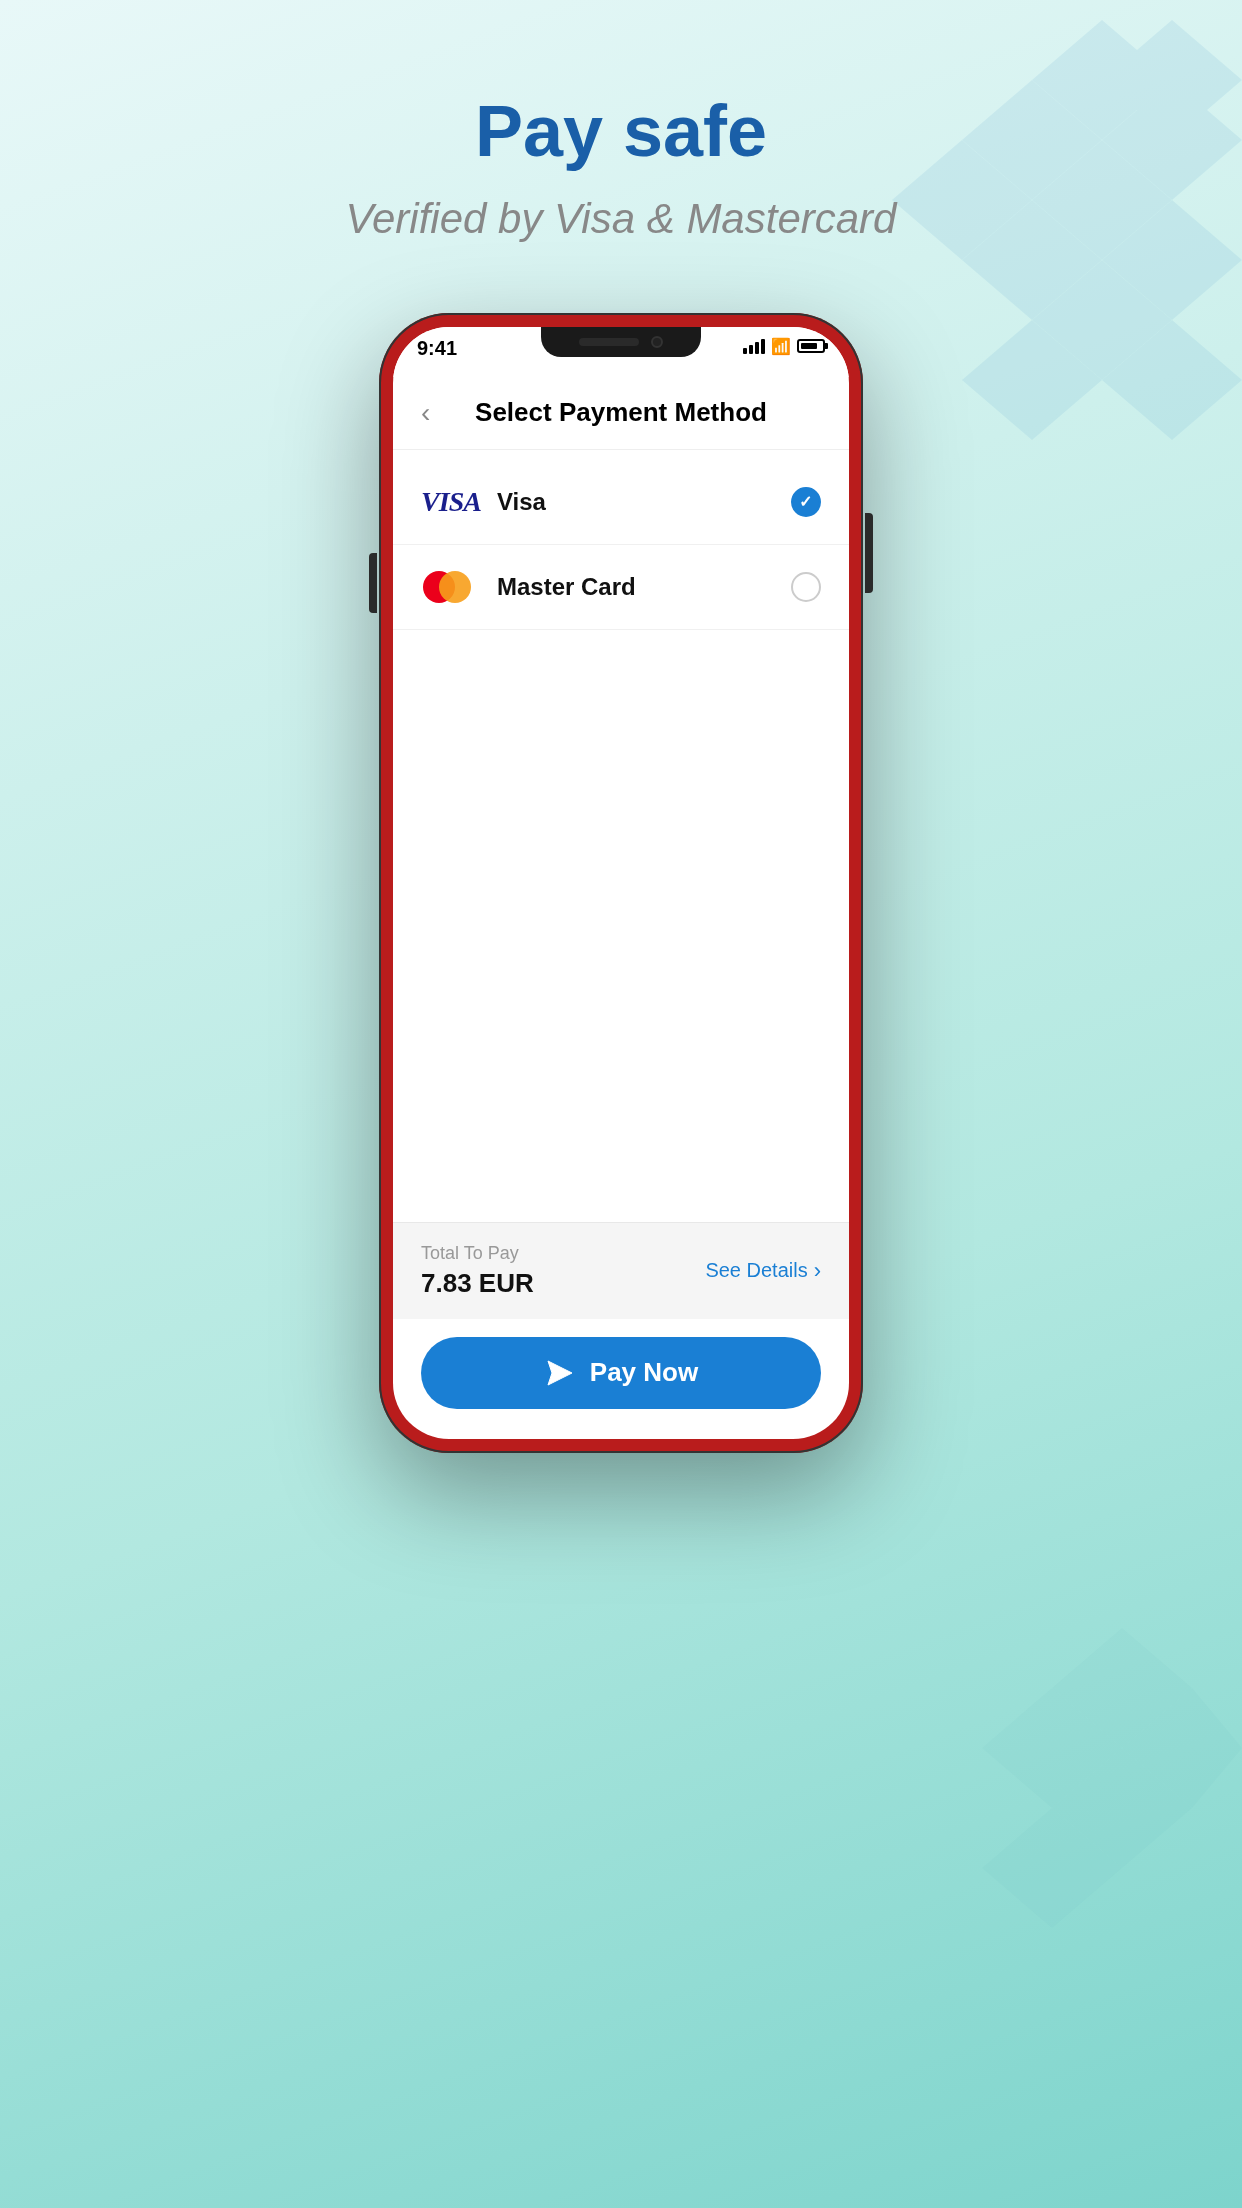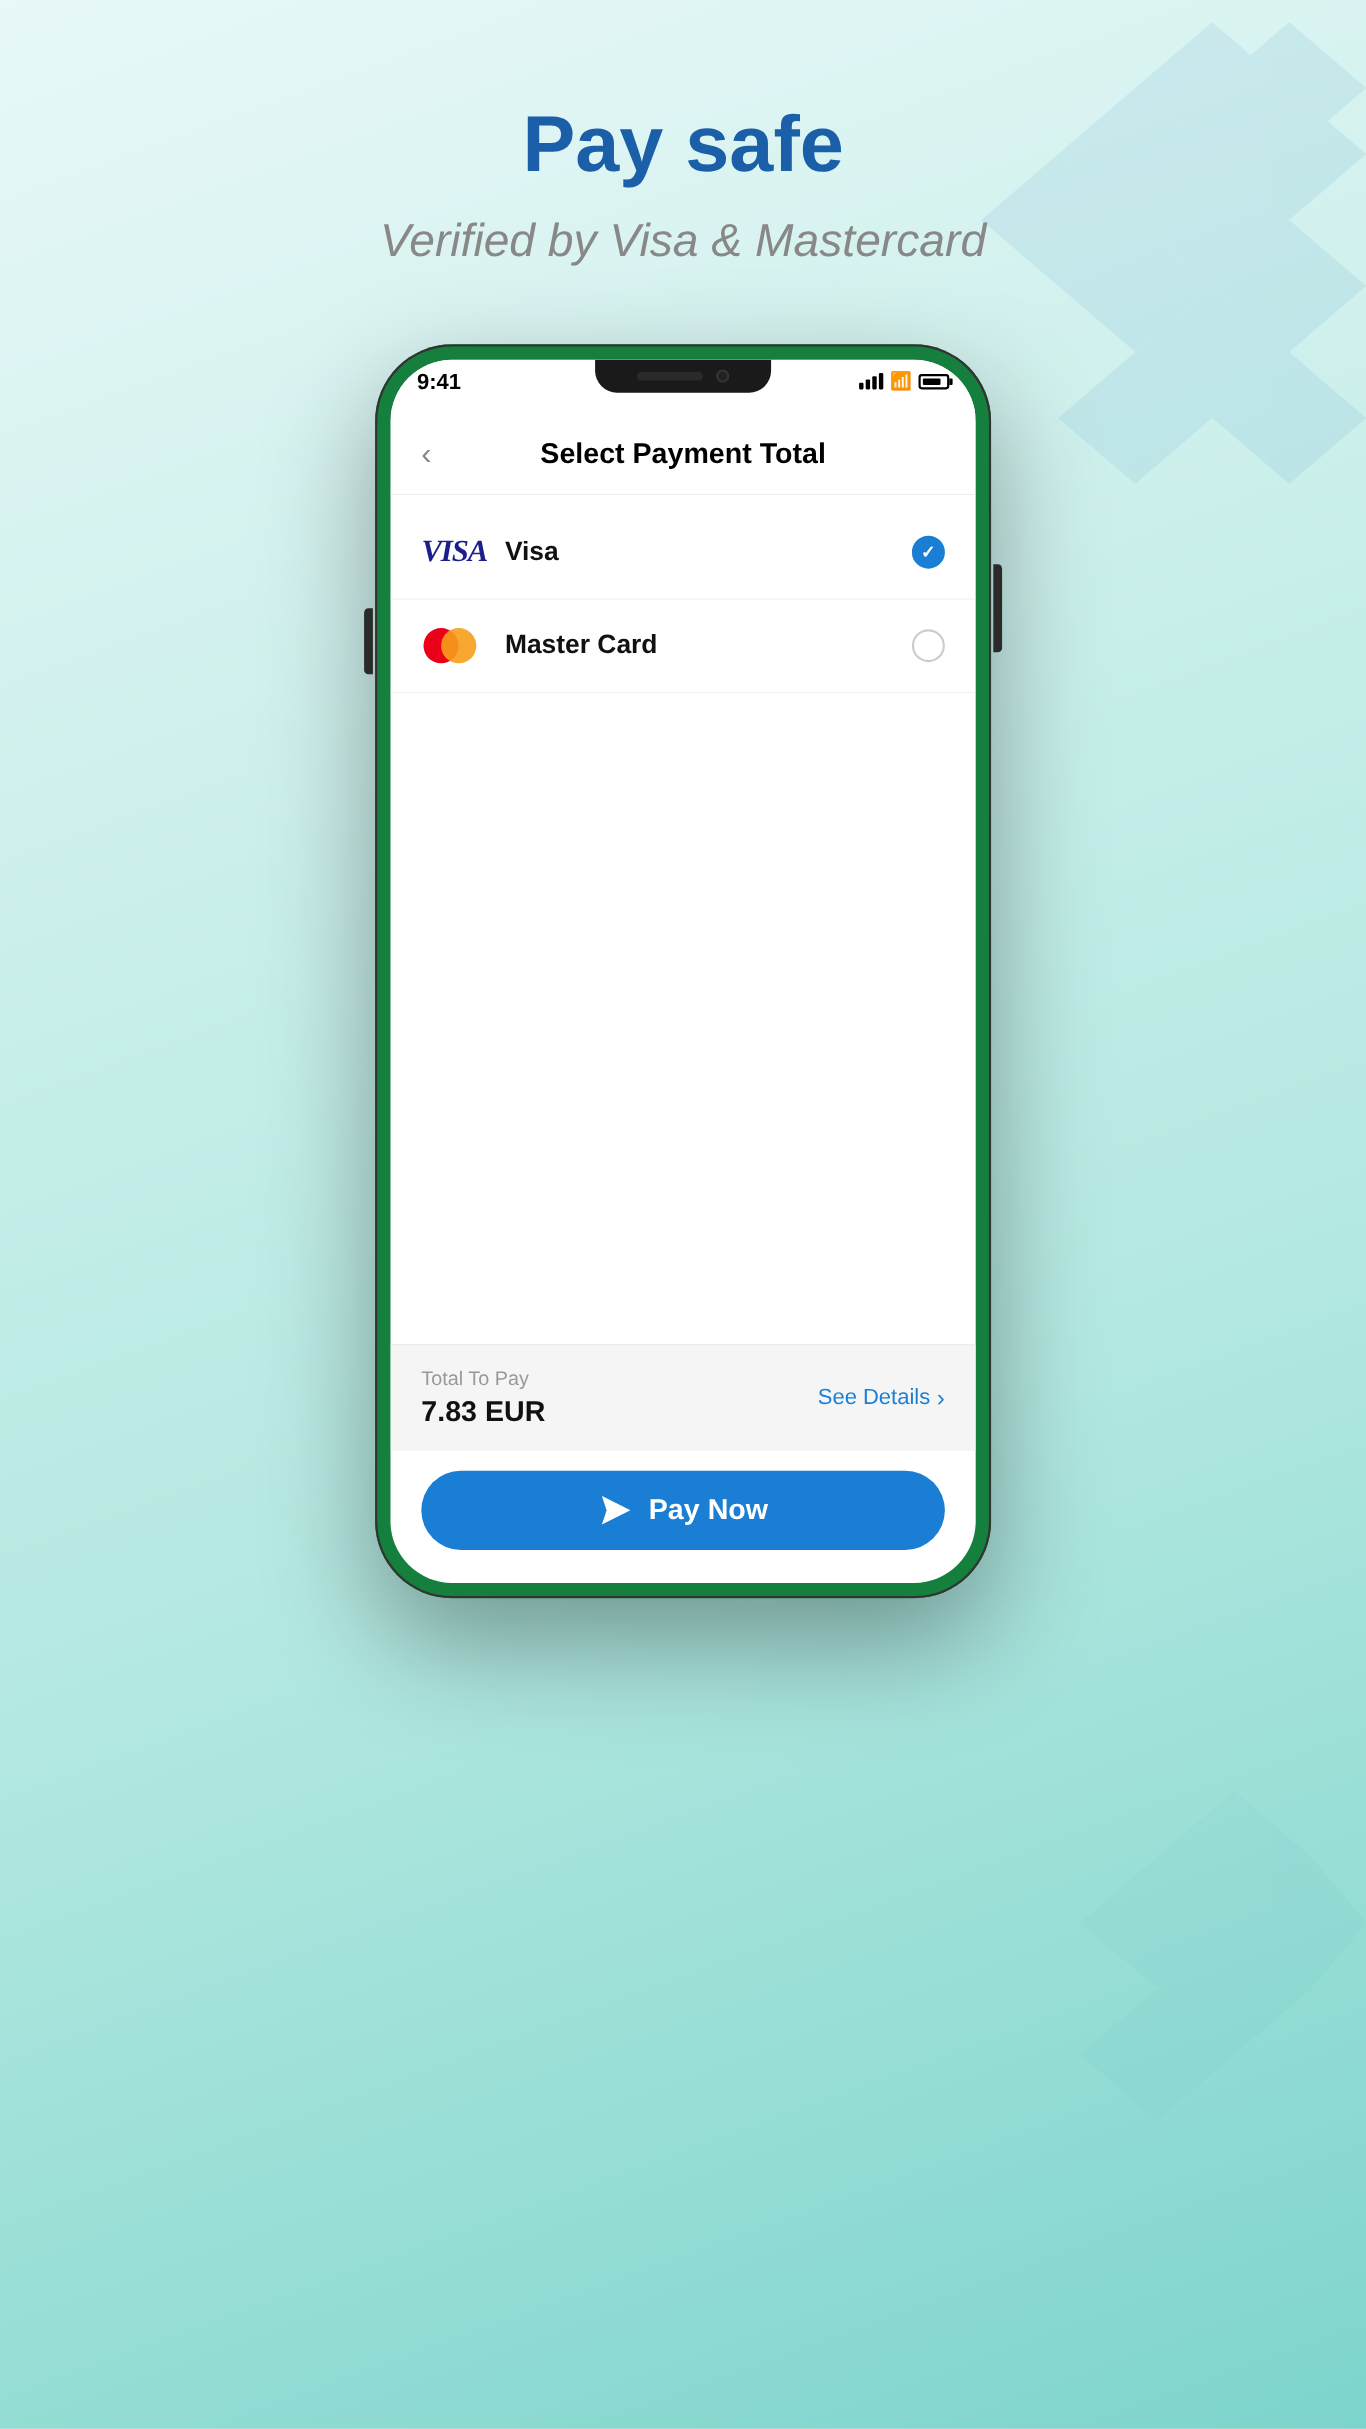--- a/index.html
+++ b/index.html
@@ -57,23 +57,23 @@
     }
 
     
     .phone-wrapper {
       margin-top: 70px;
       z-index: 1;
       position: relative;
     }
 
     .phone-outer {
-      width: 560px;
+      width: 484px;
       height: 1140px;
-      background: #15803d;
+      background: #b91c1c;
       border-radius: 70px;
       padding: 14px;
       box-shadow: 0 40px 100px rgba(0,0,0,0.35), inset 0 0 0 2px #333;
       position: relative;
     }
 
     
     .phone-outer::before {
       content: '';
       position: absolute;
@@ -487,21 +487,21 @@
           <div class="battery-icon">
             <div class="battery-fill"></div>
           </div>
         </div>
       </div>
 
       <div class="app-content">
 
         <div class="nav-bar">
           <div class="back-btn">‹</div>
-          <div class="nav-title">Select Payment Total</div>
+          <div class="nav-title">Select Payment Method</div>
         </div>
 
         <div class="payment-list">
 
           <div class="payment-item">
             <div class="payment-logo">
               <span class="visa-logo">VISA</span>
             </div>
             <div class="payment-name">Visa</div>
             <div class="radio-btn selected">

